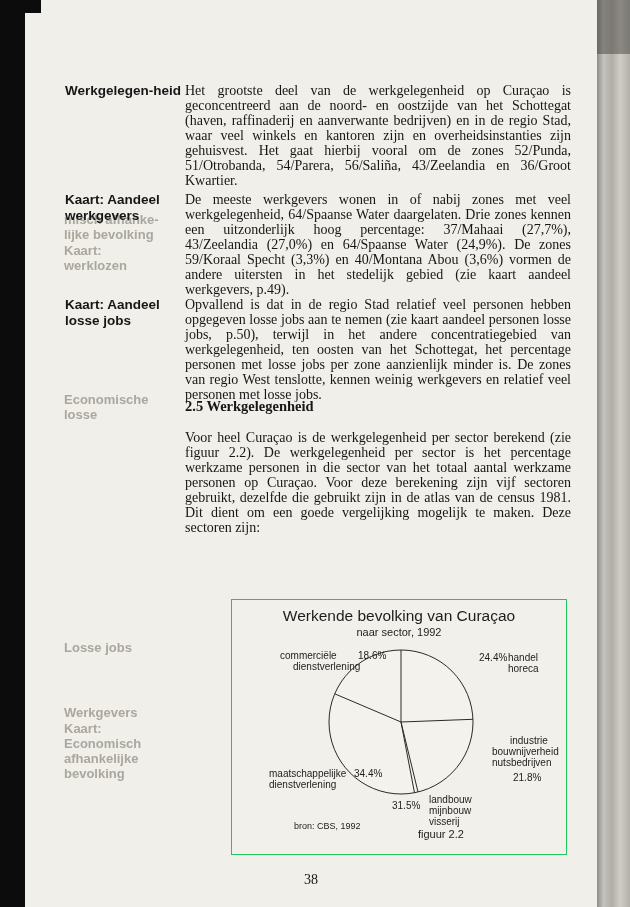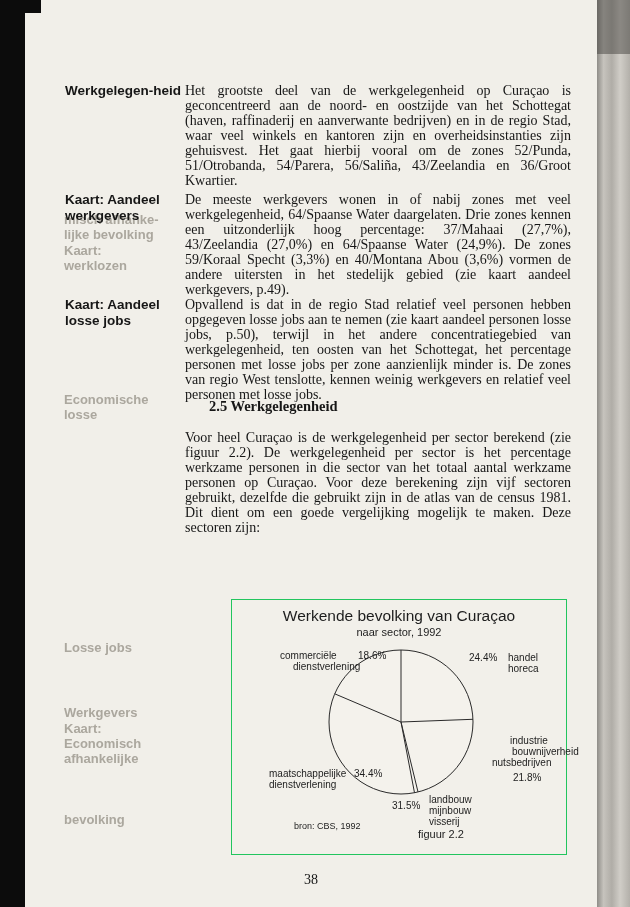--- a/index.html
+++ b/index.html
@@ -19,21 +19,21 @@
 
   .note {
     position:absolute; left:65px; width:118px;
     font-family:"Liberation Sans", sans-serif; font-weight:bold;
     font-size:13.5px; line-height:15.5px;
   }
   .para {
     position:absolute; left:185px; width:386px;
     font-size:14px; line-height:15px; text-align:justify;
   }
-  .heading { position:absolute; left:185px; font-weight:bold; font-size:14.5px;margin-left:24px; }
+  .heading { position:absolute; left:185px; font-weight:bold; font-size:14.5px; }
 
   .bleed {
     position:absolute; left:64px;
     font-family:"Liberation Sans", sans-serif; font-weight:bold;
     font-size:13px; line-height:15px; color:#aba79e;
   }
 
   .chart-box {
     position:absolute; left:231px; top:599px; width:334px; height:254px;
     border:1px solid #22c55e; background:#f2f0ea;
@@ -62,21 +62,21 @@
   <div class="bleed" style="top:227px;">lijke bevolking</div>
   <div class="bleed" style="top:243px;">Kaart:</div>
   <div class="bleed" style="top:258px;">werklozen</div>
   <div class="bleed" style="top:392px;text-align:center;">Economische</div>
   <div class="bleed" style="top:407px;">losse</div>
   <div class="bleed" style="top:640px;">Losse jobs</div>
   <div class="bleed" style="top:705px;">Werkgevers</div>
   <div class="bleed" style="top:721px;">Kaart:</div>
   <div class="bleed" style="top:736px;">Economisch</div>
   <div class="bleed" style="top:751px;">afhankelijke</div>
-  <div class="bleed" style="top:812px;">bevolking</div>
+  <div class="bleed" style="top:766px;">bevolking</div>
 
   <div class="note" style="top:83px;">Werkgelegen-heid</div>
   <div class="para" style="top:83px;">Het grootste deel van de werkgelegenheid op Curaçao is geconcentreerd aan de noord- en oostzijde van het Schottegat (haven, raffinaderij en aanverwante bedrijven) en in de regio Stad, waar veel winkels en kantoren zijn en overheidsinstanties zijn gehuisvest. Het gaat hierbij vooral om de zones 52/Punda, 51/Otrobanda, 54/Parera, 56/Saliña, 43/Zeelandia en 36/Groot Kwartier.</div>
 
   <div class="note" style="top:192px;">Kaart: Aandeel werkgevers</div>
   <div class="para" style="top:192px;">De meeste werkgevers wonen in of nabij zones met veel werkgelegenheid, 64/Spaanse Water daargelaten. Drie zones kennen een uitzonderlijk hoog percentage: 37/Mahaai (27,7%), 43/Zeelandia (27,0%) en 64/Spaanse Water (24,9%). De zones 59/Koraal Specht (3,3%) en 40/Montana Abou (3,6%) vormen de andere uitersten in het stedelijk gebied (zie kaart aandeel werkgevers, p.49).</div>
 
   <div class="note" style="top:297px;">Kaart: Aandeel losse jobs</div>
   <div class="para" style="top:297px;">Opvallend is dat in de regio Stad relatief veel personen hebben opgegeven losse jobs aan te nemen (zie kaart aandeel personen losse jobs, p.50), terwijl in het andere concentratiegebied van werkgelegenheid, ten oosten van het Schottegat, het percentage personen met losse jobs per zone aanzienlijk minder is. De zones van regio West tenslotte, kennen weinig werkgevers en relatief veel personen met losse jobs.</div>
 
@@ -93,26 +93,26 @@
         <line x1="169" y1="122" x2="240.95" y2="119.29" stroke="#2a2a2a" stroke-width="1"></line>
         <line x1="169" y1="122" x2="186.03" y2="191.96" stroke="#2a2a2a" stroke-width="1"></line>
         <line x1="169" y1="122" x2="182.49" y2="192.72" stroke="#2a2a2a" stroke-width="1"></line>
         <line x1="169" y1="122" x2="102.74" y2="93.82" stroke="#2a2a2a" stroke-width="1"></line>
       </svg>
 
     <span class="clabel" style="left:48px;  top:50px;">commerciële</span>
     <span class="clabel" style="left:126px; top:50px;">18.6%</span>
     <span class="clabel" style="left:61px;  top:61px;">dienstverlening</span>
 
-    <span class="clabel" style="left:237px; top:52px;">24.4%</span>
+    <span class="clabel" style="left:247px; top:52px;">24.4%</span>
     <span class="clabel" style="left:276px; top:52px;">handel</span>
     <span class="clabel" style="left:276px; top:63px;">horeca</span>
 
     <span class="clabel" style="left:260px; top:135px;padding-left:18px;">industrie</span>
-    <span class="clabel" style="left:260px; top:146px;margin-left:20px;">bouwnijverheid</span>
+    <span class="clabel" style="left:260px; top:146px;">bouwnijverheid</span>
     <span class="clabel" style="left:260px; top:157px;">nutsbedrijven</span>
     <span class="clabel" style="left:281px; top:172px;">21.8%</span>
 
     <span class="clabel" style="left:37px;  top:168px;">maatschappelijke</span>
     <span class="clabel" style="left:122px; top:168px;">34.4%</span>
     <span class="clabel" style="left:37px;  top:179px;">dienstverlening</span>
 
     <span class="clabel" style="left:160px; top:200px;">31.5%</span>
     <span class="clabel" style="left:197px; top:194px;">landbouw</span>
     <span class="clabel" style="left:197px; top:205px;">mijnbouw</span>

